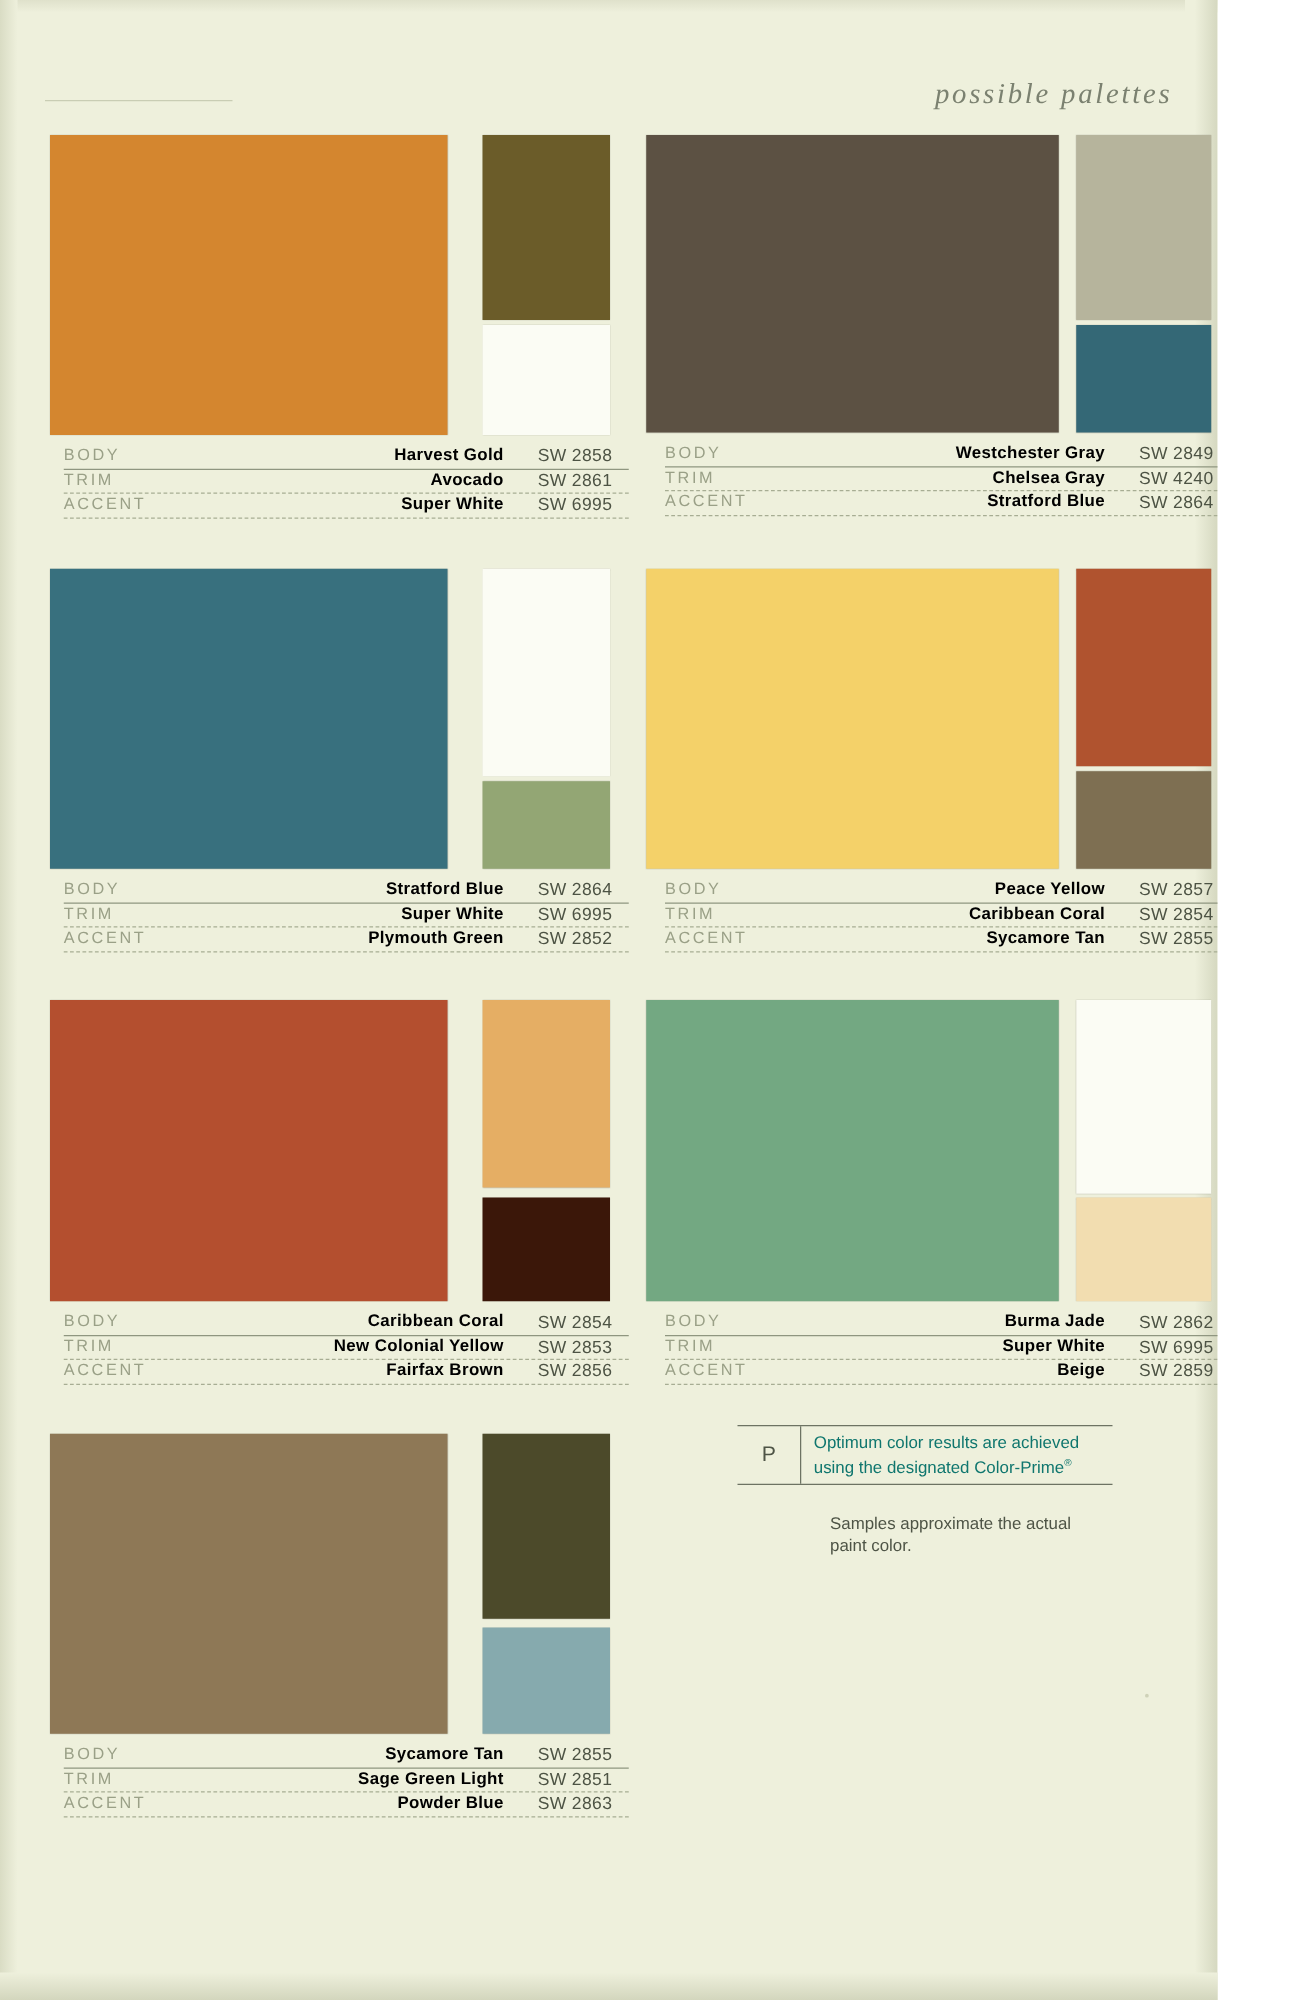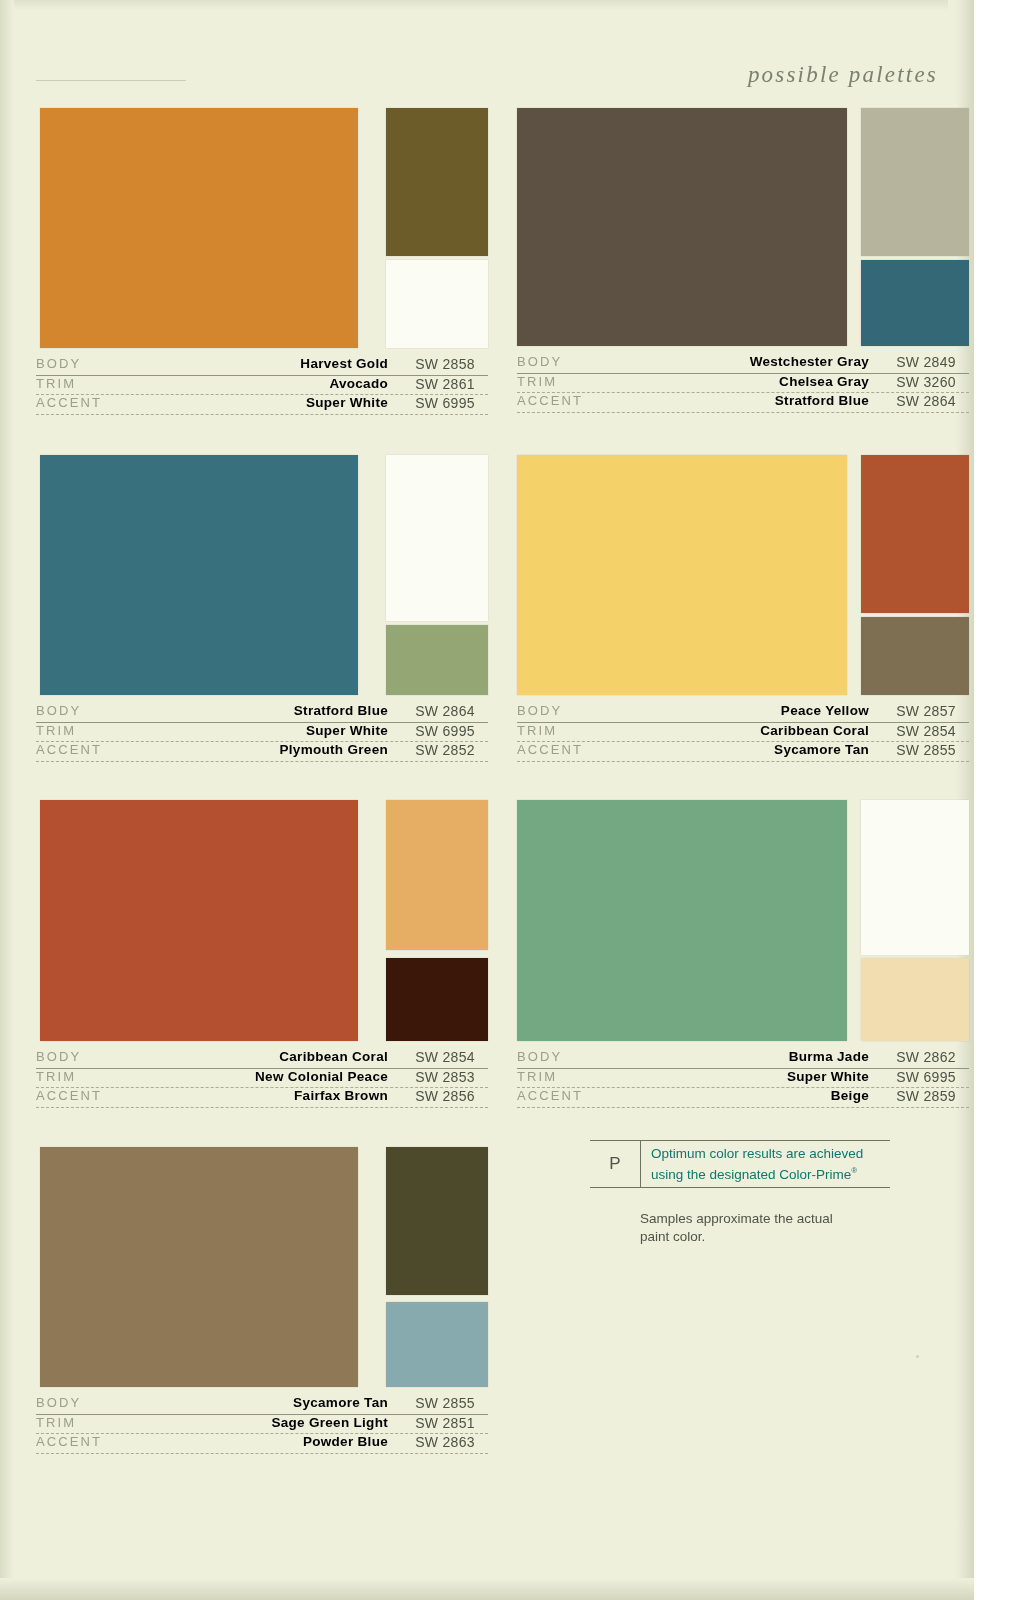--- a/index.html
+++ b/index.html
@@ -88,20 +88,21 @@
     position: absolute;
     right: 0;
     width: 102px;
     box-shadow: 0 0 1px rgba(0,0,0,.22);
   }
 
   .legend {
     position: relative;
     margin-top: 8px;
     width: 452px;
+    margin-left: 15px;
   }
   .legend-row {
     position: relative;
     height: 19.5px;
     display: flex;
     align-items: flex-start;
   }
   .legend-row .dashes {
     position: absolute;
     left: 0;
@@ -171,21 +172,21 @@
     background: #6d7363;
   }
   #prime-text {
     padding-left: 10px;
     font-size: 13.5px;
     line-height: 17px;
     color: #0f766e;
   }
   .note-para {
     margin-top: 22px;
-    margin-left: 50px;
+    margin-left: 74px;
     font-size: 13.5px;
     line-height: 18px;
     color: #4e5446;
     width: 220px;
   }
   .sup {
     font-size: 8px;
     vertical-align: super;
   }
   #speck {
@@ -247,21 +248,21 @@
     <div class="legend">
       <div class="legend-row solid">
         <span class="role">BODY</span>
         <span class="cname">Westchester Gray</span>
         <span class="ccode">SW 2849</span>
         <span class="dashes"></span>
       </div>
       <div class="legend-row">
         <span class="role">TRIM</span>
         <span class="cname">Chelsea Gray</span>
-        <span class="ccode">SW 3260</span>
+        <span class="ccode">SW 4240</span>
         <span class="dashes"></span>
       </div>
       <div class="legend-row">
         <span class="role">ACCENT</span>
         <span class="cname">Stratford Blue</span>
         <span class="ccode">SW 2864</span>
         <span class="dashes"></span>
       </div>
     </div>
   </div>
@@ -330,21 +331,21 @@
     </div>
     <div class="legend">
       <div class="legend-row solid">
         <span class="role">BODY</span>
         <span class="cname">Caribbean Coral</span>
         <span class="ccode">SW 2854</span>
         <span class="dashes"></span>
       </div>
       <div class="legend-row">
         <span class="role">TRIM</span>
-        <span class="cname">New Colonial Peace</span>
+        <span class="cname">New Colonial Yellow</span>
         <span class="ccode">SW 2853</span>
         <span class="dashes"></span>
       </div>
       <div class="legend-row">
         <span class="role">ACCENT</span>
         <span class="cname">Fairfax Brown</span>
         <span class="ccode">SW 2856</span>
         <span class="dashes"></span>
       </div>
     </div>

